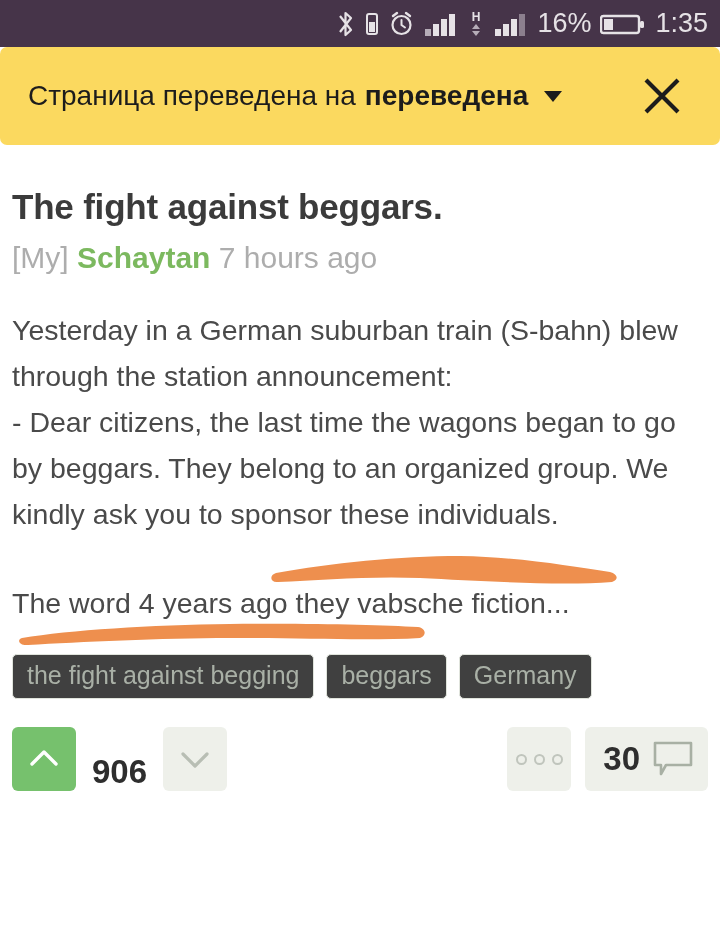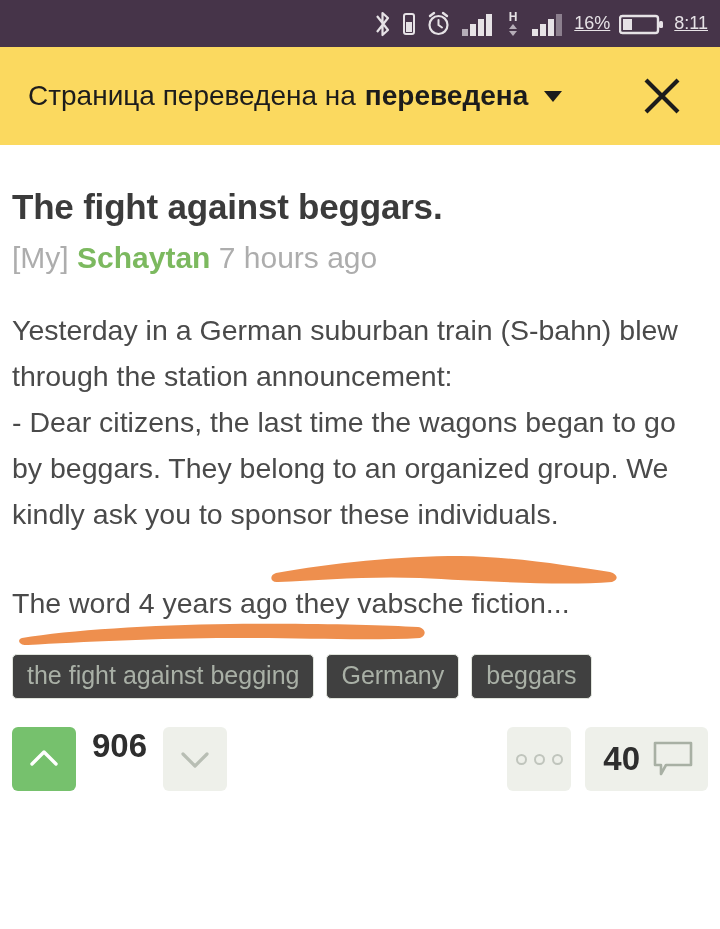--- a/index.html
+++ b/index.html
@@ -25,35 +25,35 @@
     padding-right: 12px;
     box-sizing: border-box;
   }
   .status-icons {
     display: flex;
     align-items: center;
     gap: 9px;
   }
   .status-text {
     color: #e6e2e6;
-    font-size: 18px;
+    font-size: 27px;
     letter-spacing: 0px;
     font-family: "Liberation Sans", sans-serif;
-    text-decoration: underline;
   }
   .sb-icon { display: block; }
 
   
   .translate-banner {
     height: 98px;
     background: #fbd95f;
     display: flex;
     align-items: center;
     padding: 0 24px 0 28px;
     box-sizing: border-box;
+    border-radius: 7px;
   }
   .banner-text {
     flex: 1;
     font-size: 28px;
     color: #1c1c1c;
     white-space: nowrap;
     display: flex;
     align-items: center;
   }
   .banner-text .bn-plain { font-weight: 400; }
@@ -132,21 +132,21 @@
     font-size: 25px;
     padding: 8px 14px 10px 14px;
     line-height: 1;
     box-sizing: border-box;
   }
 
   
   .actions {
     margin-top: 28px;
     display: flex;
-    align-items: flex-start;
+    align-items: flex-end;
     height: 64px;
   }
   .btn-square {
     width: 64px; height: 64px;
     border-radius: 6px;
     display: flex; align-items: center; justify-content: center;
     box-sizing: border-box;
   }
   .btn-up { background: #76c16d; }
   .btn-down { background: #eef0ea; }
@@ -232,21 +232,21 @@
     </svg>
 
     <span class="status-text">16%</span>
 
     <svg class="sb-icon" width="46" height="28" viewBox="0 0 46 28">
       <rect x="1" y="6" width="38" height="17" rx="2.5" fill="none" stroke="#e6e2e6" stroke-width="2.4"></rect>
       <rect x="4" y="9" width="9" height="11" fill="#e6e2e6"></rect>
       <rect x="40" y="11" width="4" height="7" rx="1.5" fill="#e6e2e6"></rect>
     </svg>
 
-    <span class="status-text">8:11</span>
+    <span class="status-text">1:35</span>
   </div>
 </div>
 
 <div class="translate-banner">
   <div class="banner-text">
     <span class="bn-plain">Страница переведена на</span>
     <span class="bn-strong">переведена</span>
     <span class="caret-down"></span>
   </div>
   <div class="close-btn">
@@ -266,22 +266,22 @@
     <span>7 hours ago</span>
   </div>
 
   <div class="post-body">Yesterday in a German suburban train (S-bahn) blew through the station announcement:
 - Dear citizens, the last time the wagons began to go by beggars. They belong to an organized group. We kindly ask you to sponsor these individuals.</div>
 
   <div class="post-excerpt">The word 4 years ago they vabsche fiction...</div>
 
   <div class="tags">
     <span class="tag">the fight against begging</span>
+    <span class="tag">beggars</span>
     <span class="tag">Germany</span>
-    <span class="tag">beggars</span>
   </div>
 
   <div class="actions">
     <div class="btn-square btn-up">
       <svg width="40" height="40" viewBox="0 0 40 40">
         <path d="M8 25 L20 13 L32 25" fill="none" stroke="#ffffff" stroke-width="3.4" stroke-linecap="round" stroke-linejoin="round"></path>
       </svg>
     </div>
 
     <div class="score">906</div>
@@ -294,21 +294,21 @@
 
     <div class="spacer"></div>
 
     <div class="btn-more">
       <span class="dot"></span>
       <span class="dot"></span>
       <span class="dot"></span>
     </div>
 
     <div class="comments-btn">
-      <span class="comments-count">40</span>
+      <span class="comments-count">30</span>
       <svg width="42" height="42" viewBox="0 0 42 42">
         <path d="M3 5 H39 V27 H14 L9 36 L9 27 H3 Z" fill="none" stroke="#a8b0a4" stroke-width="2.6" stroke-linejoin="round"></path>
       </svg>
     </div>
   </div>
 </div>
 
 <svg class="stroke-layer" viewBox="0 0 720 929">
   <path d="M276 573 C330 563, 400 556, 460 556 C520 557, 570 566, 610 572 C618 574, 619 580, 612 582 C560 586, 480 581, 420 578 C370 576, 320 580, 278 582 C270 583, 269 575, 276 573 Z" fill="#ee8f4e"></path>
   <path d="M22 638 C70 630, 150 625, 230 624 C310 623, 380 625, 418 627 C426 628, 427 636, 420 638 C370 641, 300 638, 230 638 C160 638, 80 642, 28 645 C20 646, 16 640, 22 638 Z" fill="#ee8f4e"></path>

